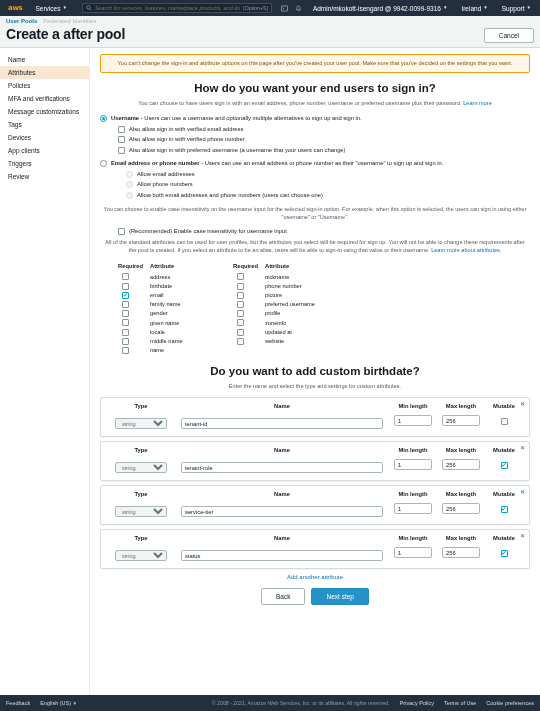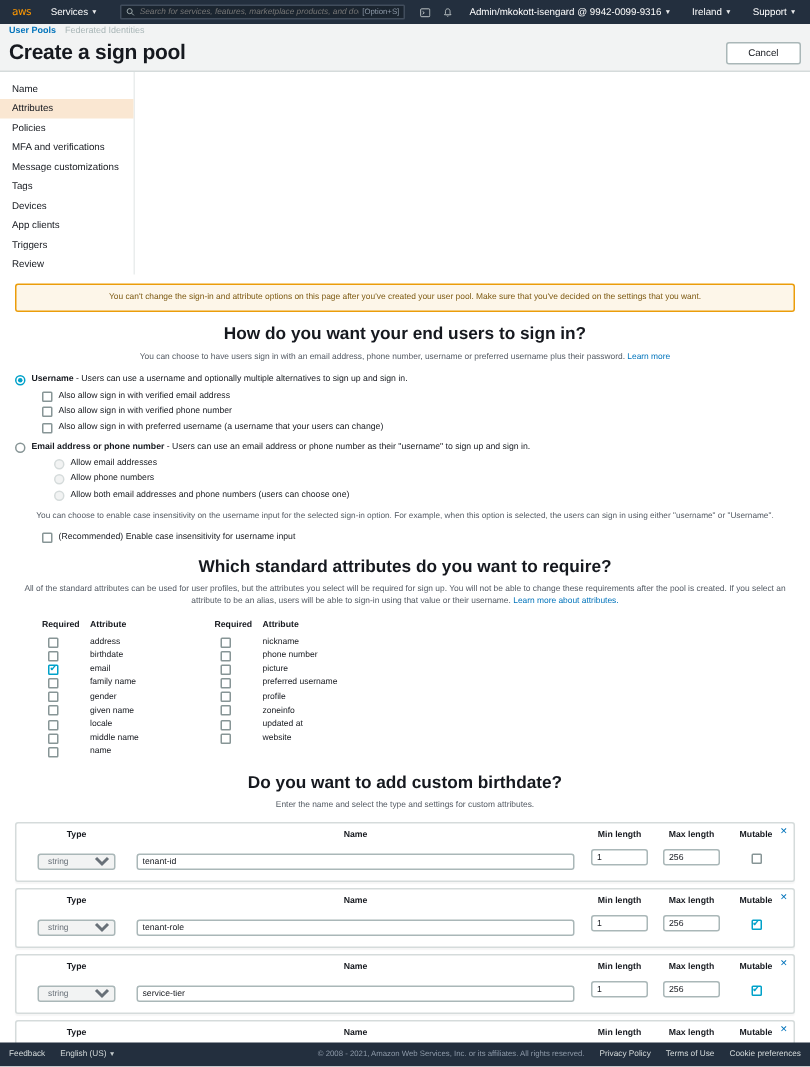--- a/index.html
+++ b/index.html
@@ -10,21 +10,21 @@
     overflow: hidden;
   }
   body { position: relative; }
 
   
   .aws-nav {
     height: 16px; background: #232f3e; display: flex; align-items: center;
     padding: 0 4px; gap: 4px;
   }
   .aws-logo {
-    color: #ff9900; font-weight: normal; font-size: 7px; letter-spacing: -0.3px;
+    color: #ff9900; font-weight: bold; font-size: 7px; letter-spacing: -0.3px;
     padding: 0 4px; font-family: "DejaVu Sans", sans-serif;
   }
   .nav-item {
     color: #ffffff; font-size: 6.5px; padding: 0 5px; display: flex;
     align-items: center; gap: 2px; white-space: nowrap; height: 16px;
   }
   .caret { font-size: 4.5px; line-height: 1; opacity: .9; }
   .search-wrap {
     flex: 0 0 190px; height: 10px; background: #1b2530; border: 1px solid #414d5c;
     border-radius: 1px; display: flex; align-items: center; padding: 0 3px; gap: 3px;
@@ -58,21 +58,21 @@
     letter-spacing: -0.2px;
   }
   .cancel-btn {
     position: absolute; right: 6px; top: 12px;
     border: 1px solid #aab7b8; background: #ffffff; color: #16191f;
     font-size: 6.5px; padding: 3px 14px; border-radius: 2px; cursor: pointer;
     font-family: "Liberation Sans", sans-serif;
   }
 
   
-  .page-body { display: flex; height: 648px; flex-direction: column; }
+  .page-body { display: flex; height: 648px; }
   .sidebar {
     width: 90px; flex: 0 0 90px; background: #ffffff; padding-top: 5px;
     border-right: 1px solid #eaeded;
   }
   .side-item {
     font-size: 6.5px; color: #16191f; padding: 3px 8px; cursor: pointer;
     white-space: nowrap;
   }
   .side-item.active {
     background: #fae7d2; font-weight: normal;
@@ -246,21 +246,21 @@
     <span>Support</span>
     <span class="caret">▼</span>
   </div>
 </div>
 
 <div class="sub-header">
   <div class="tabs">
     <span class="tab">User Pools</span>
     <span class="tab muted">Federated Identities</span>
   </div>
-  <div class="page-title">Create a sign pool</div>
+  <div class="page-title">Create a after pool</div>
   <button class="cancel-btn">Cancel</button>
 </div>
 
 <div class="page-body">
 
   <div class="sidebar">
     <div class="side-item">Name</div>
     <div class="side-item active">Attributes</div>
     <div class="side-item">Policies</div>
     <div class="side-item">MFA and verifications</div>
@@ -324,21 +324,20 @@
       <span class="opt-label">Allow both email addresses and phone numbers (users can choose one)</span>
     </div>
 
     <div class="case-note">You can choose to enable case insensitivity on the username input for the selected sign-in option. For example, when this option is selected, the users can sign in using either "username" or "Username".</div>
 
     <div class="opt-row indent1">
       <span class="cbox"></span>
       <span class="opt-label">(Recommended) Enable case insensitivity for username input</span>
     </div>
 
-    <div class="section-title" style="margin-top:10px">Which standard attributes do you want to require?</div>
     <div class="section-desc">
       <span>All of the standard attributes can be used for user profiles, but the attributes you select will be required for sign up. You will not be able to change these requirements after the pool is created. If you select an attribute to be an alias, users will be able to sign-in using that value or their username.</span>
       <span class="lnk">Learn more about attributes.</span>
     </div>
 
     <div class="attr-grid">
 
       <div class="attr-col">
         <div class="attr-head">
           <span class="h-req">Required</span>

